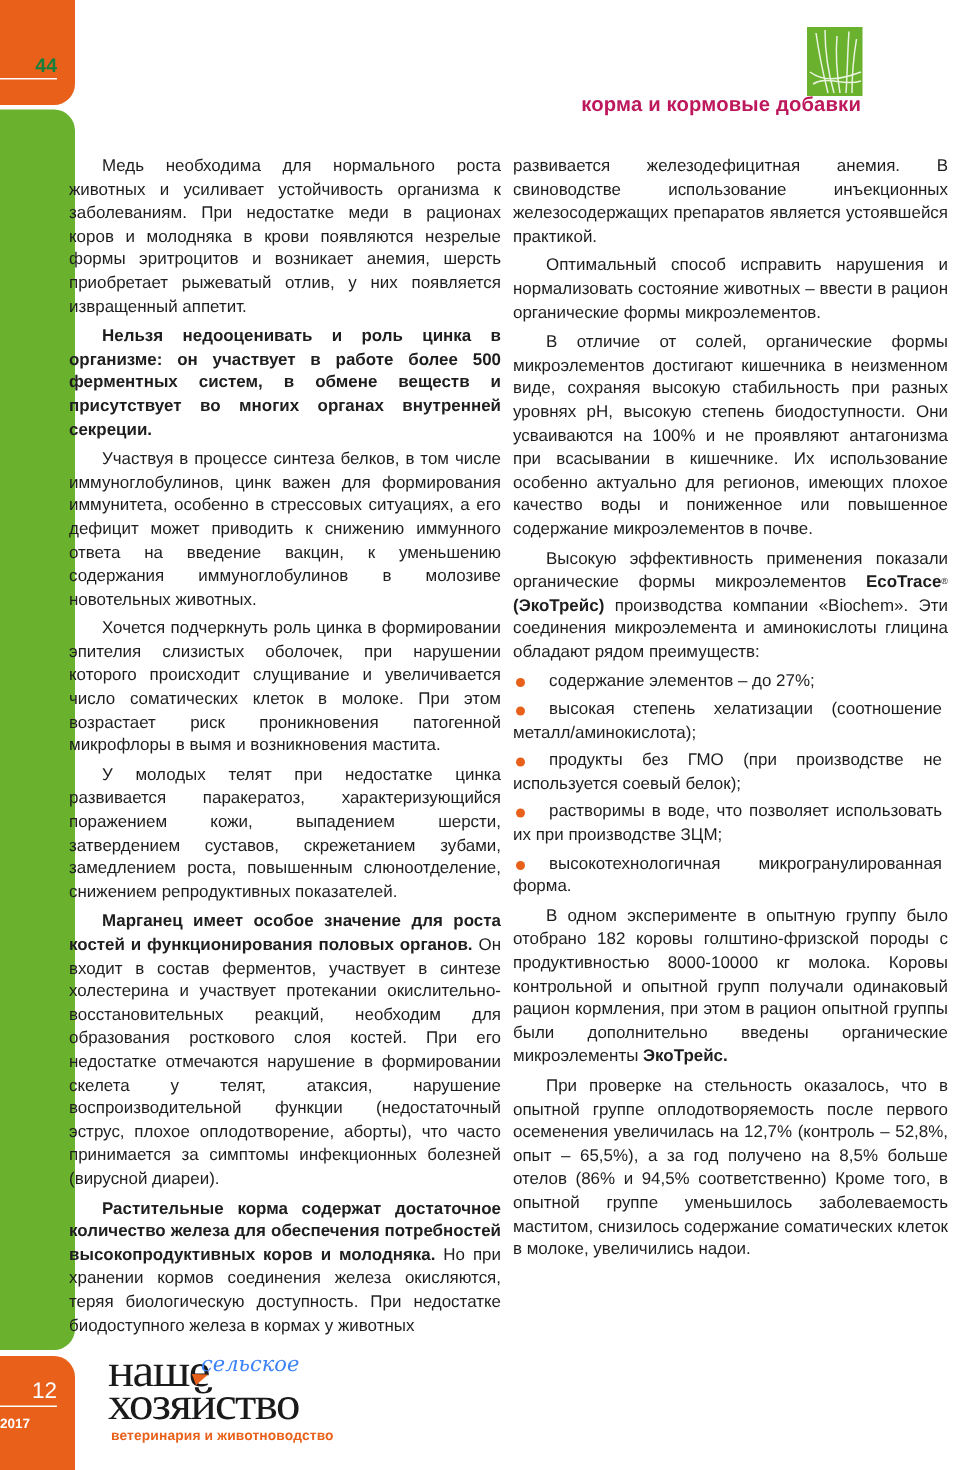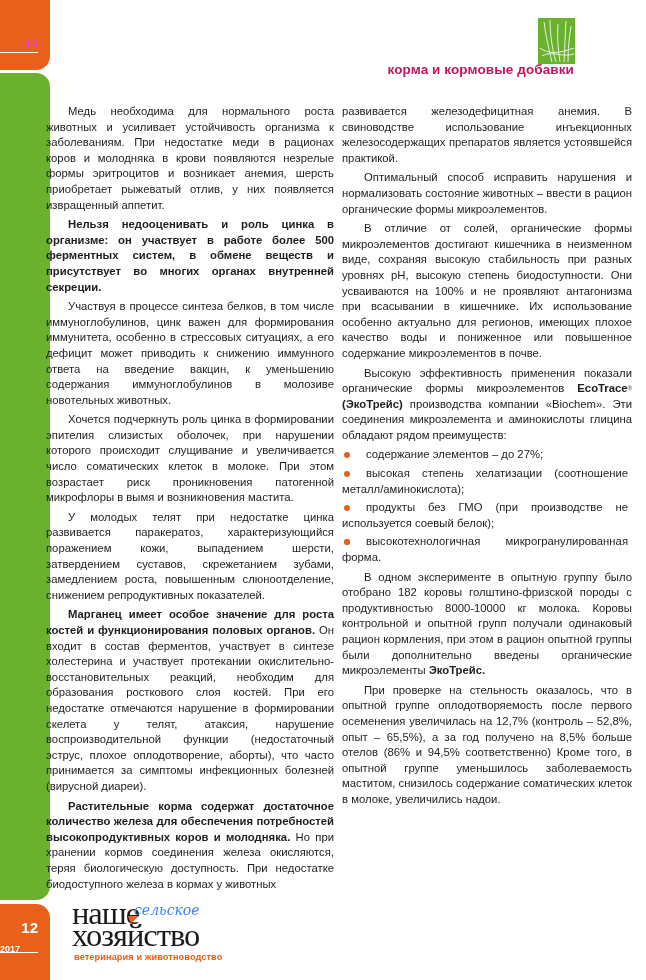--- a/index.html
+++ b/index.html
@@ -3,23 +3,23 @@
 <meta charset="utf-8">
 <style>
   html, body { margin:0; padding:0; }
   body { width:646px; height:980px; position:relative; background:#ffffff; overflow:hidden;
          font-family:"Liberation Sans", sans-serif; color:#1e1e1e; }
   .bar { position:absolute; left:0; width:50px; }
   .bar-orange-top { top:0; height:70px; background:#e8601a; border-bottom-right-radius:14px; }
   .bar-green { top:73px; height:827px; background:#6ab12e; border-top-right-radius:14px; border-bottom-right-radius:14px; }
   .bar-orange-bottom { top:904px; height:76px; background:#e8601a; border-top-right-radius:14px; }
   .pnum-top { position:absolute; left:0; top:36px; width:38px; border-bottom:1.5px solid #fff; padding-bottom:1px;
-              color:#ec4899; font-weight:bold; font-size:13px; text-align:right; }
-  .pnum-bottom { position:absolute; left:0; top:920px; width:38px; border-bottom:1.5px solid #fff; padding-bottom:16px;
-                 color:#fff; font-weight:bold; font-size:15px; text-align:right; line-height:16px; }
+              color:#15803d; font-weight:bold; font-size:13px; text-align:right; }
+  .pnum-bottom { position:absolute; left:0; top:920px; width:38px; border-bottom:1.5px solid #fff; padding-bottom:1px;
+                 color:#fff; font-weight:normal; font-size:15px; text-align:right; line-height:16px; }
   .pyear { position:absolute; left:0; top:944px; width:38px; color:#fff; font-weight:bold; font-size:9px; text-align:left; }
   .section-logo { position:absolute; left:538px; top:18px; width:37px; height:46px; background:#6ab12e; overflow:hidden; }
   .section-title { position:absolute; right:72px; top:62px; color:#be185d; font-weight:bold; font-size:13.5px; letter-spacing:0.1px; }
   .col { position:absolute; top:104px; width:288px; font-size:11.3px; line-height:15.6px; text-align:justify; hyphens:manual; }
   .col-left { left:46px; }
   .col-right { left:342px; width:290px; top:104px; }
   .col p { margin:0 0 4px 0; text-indent:22px; }
   .col p.noindent { text-indent:0; }
   .col b { font-weight:bold; }
   .col p.bold-par { font-weight:bold; }
@@ -71,21 +71,21 @@
 
 <div class="col col-right">
   <p class="noindent">развивается железодефицитная анемия. В свиноводстве использование инъекционных железосодержащих препаратов является устоявшейся практикой.</p>
   <p>Оптимальный способ исправить нарушения и нормализовать состояние животных – ввести в рацион органические формы микроэлементов.</p>
   <p>В отличие от солей, органические формы микроэлементов достигают кишечника в неизменном виде, сохраняя высокую стабильность при разных уровнях pH, высокую степень биодоступности. Они усваиваются на 100% и не проявляют антагонизма при всасывании в кишечнике. Их использование особенно актуально для регионов, имеющих плохое качество воды и пониженное или повышенное содержание микроэлементов в почве.</p>
   <p><span>Высокую эффективность применения показали органические формы микроэлементов </span><b>EcoTrace</b><sup class="reg">®</sup><b> (ЭкоТрейс)</b><span> производства компании «Biochem». Эти соединения микроэлемента и аминокислоты глицина обладают рядом преимуществ:</span></p>
   <ul class="bullets">
     <li><span class="dot"></span><span>содержание элементов – до 27%;</span></li>
     <li><span class="dot"></span><span>высокая степень хелатизации (соотношение металл/аминокислота);</span></li>
     <li><span class="dot"></span><span>продукты без ГМО (при производстве не используется соевый белок);</span></li>
-    <li><span class="dot"></span></li>
+    <li><span class="dot"></span><span>растворимы в воде, что позволяет использовать их при производстве ЗЦМ;</span></li>
     <li><span class="dot"></span><span>высокотехнологичная микрогранулированная форма.</span></li>
   </ul>
   <p><span>В одном эксперименте в опытную группу было отобрано 182 коровы голштино-фризской породы с продуктивностью 8000-10000 кг молока. Коровы контрольной и опытной групп получали одинаковый рацион кормления, при этом в рацион опытной группы были дополнительно введены органические микроэлементы </span><b>ЭкоТрейс.</b></p>
   <p>При проверке на стельность оказалось, что в опытной группе оплодотворяемость после первого осеменения увеличилась на 12,7% (контроль – 52,8%, опыт – 65,5%), а за год получено на 8,5% больше отелов (86% и 94,5% соответственно) Кроме того, в опытной группе уменьшилось заболеваемость маститом, снизилось содержание соматических клеток в молоке, увеличились надои.</p>
 </div>
 
 <div class="pnum-bottom">12</div>
 <div class="pyear">2017</div>
 
 <div class="logo">

